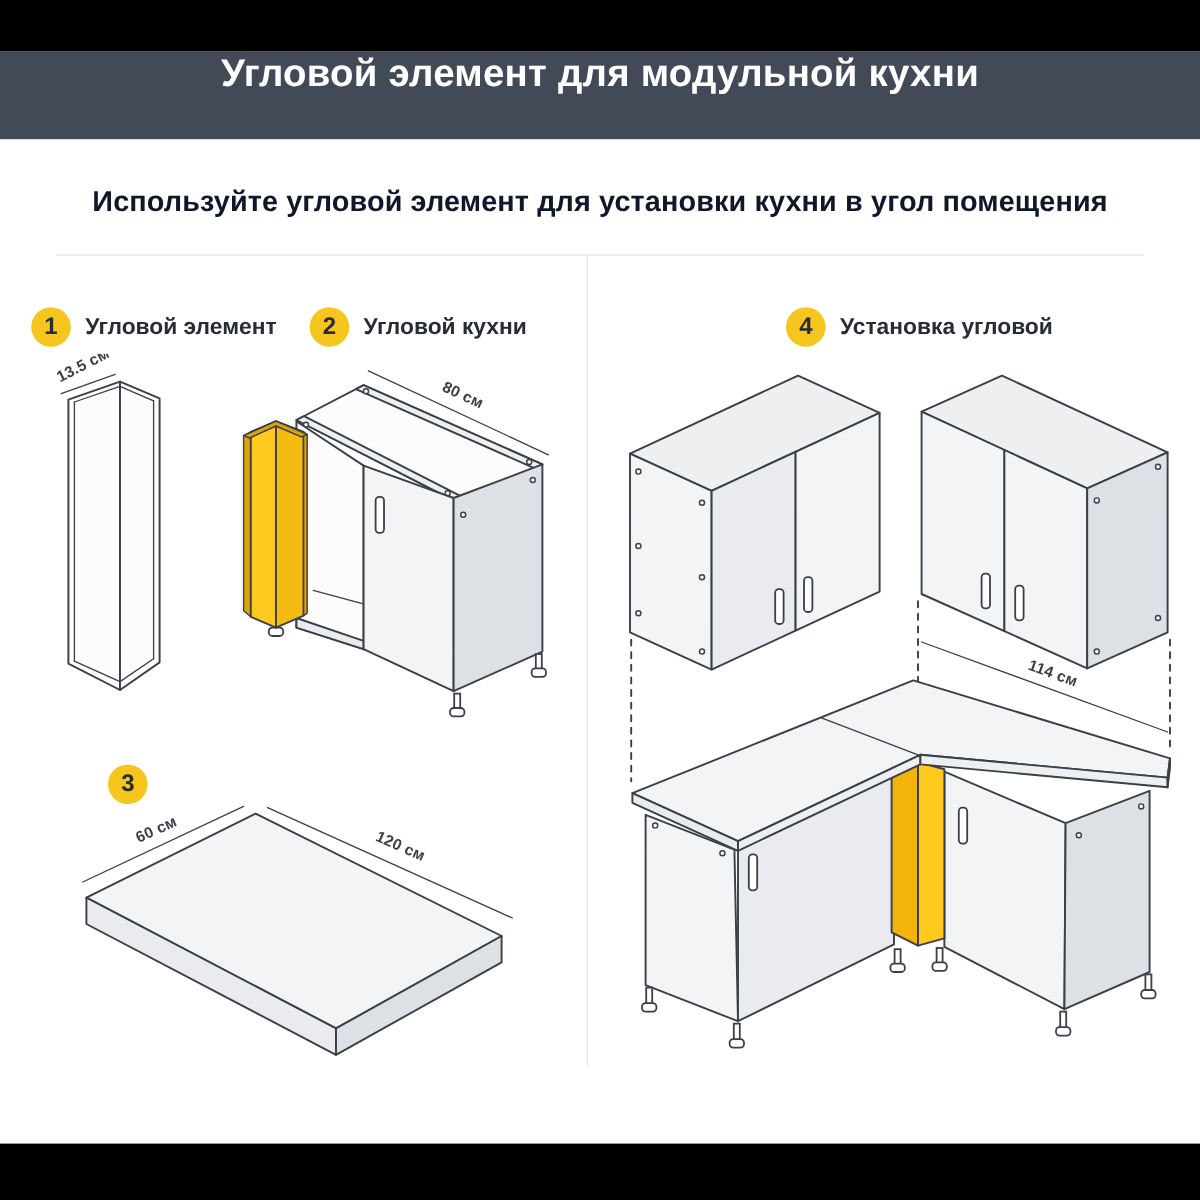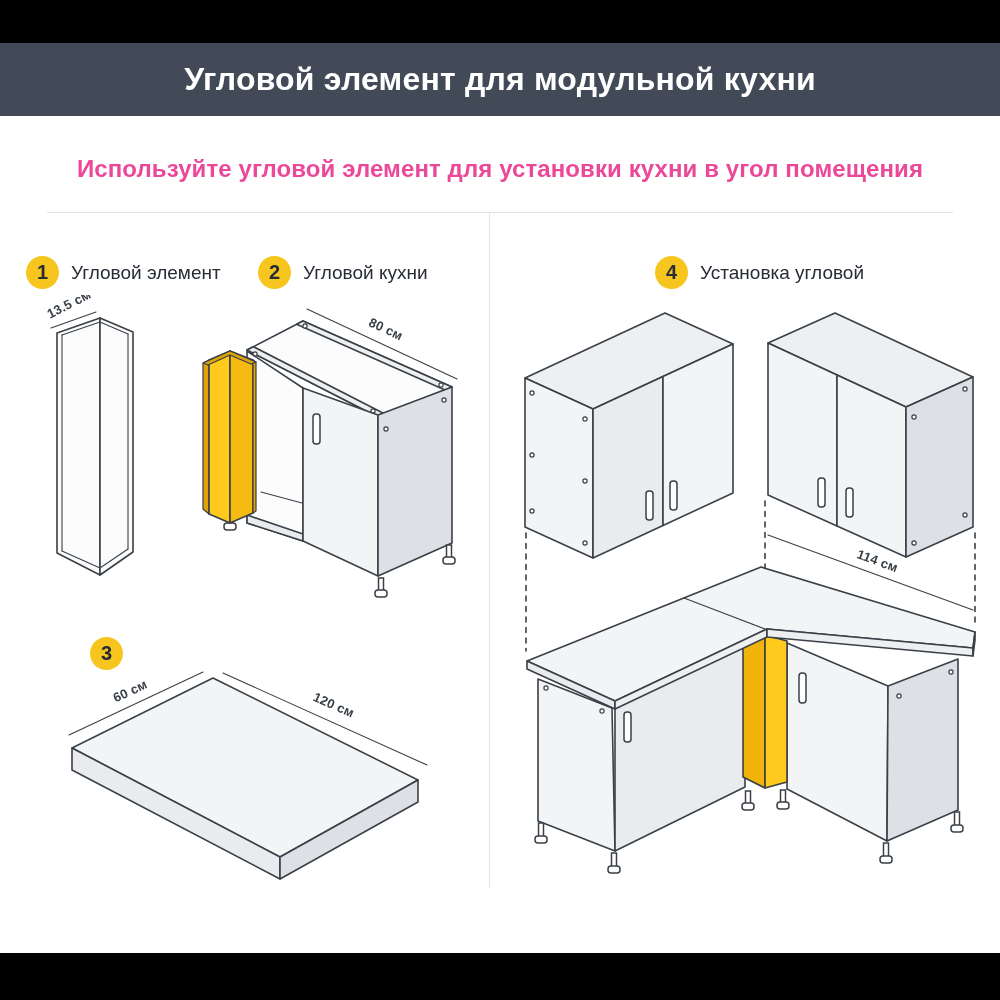--- a/index.html
+++ b/index.html
@@ -2,31 +2,31 @@
 <html><head>
 <meta charset="utf-8">
 <style>
   html,body{margin:0;padding:0;background:#000;}
   .canvas{position:relative;width:1000px;height:1000px;background:#ffffff;overflow:hidden;
           font-family:"Liberation Sans",sans-serif;}
   .letterbox{position:absolute;left:0;width:1000px;background:#000;}
   .letterbox.top{top:0;height:43px;}
   .letterbox.bottom{top:953px;height:47px;}
   .header-band{position:absolute;left:0;top:43px;width:1000px;height:73px;background:#424A58;
-               display:flex;align-items:center;justify-content:center;}
+               display:flex;justify-content:center;}
   .header-band .title{color:#ffffff;font-size:32px;font-weight:700;letter-spacing:.2px;margin:0;}
   .subtitle{position:absolute;left:0;top:155px;width:1000px;text-align:center;
-            font-size:24px;font-weight:600;color:#ec4899;letter-spacing:.1px;}
+            font-size:24px;font-weight:600;color:#0f172a;letter-spacing:.1px;}
   .divider-h{position:absolute;left:47px;top:212px;width:906px;height:1px;background:#E3E4E6;}
   .divider-v{position:absolute;left:489px;top:212px;width:1px;height:676px;background:#E3E4E6;}
   .step-head{position:absolute;display:flex;align-items:center;gap:12px;}
   .badge{width:33px;height:33px;border-radius:50%;background:#F6C51E;color:#272C35;
          font-weight:800;font-size:20px;display:flex;align-items:center;justify-content:center;
          flex:0 0 auto;}
-  .step-label{font-size:19px;font-weight:400;color:#272C35;white-space:nowrap;}
+  .step-label{font-size:19px;font-weight:700;color:#272C35;white-space:nowrap;}
   #step1{left:26px;top:256px;}
   #step2{left:258px;top:256px;}
   #step3{left:90px;top:637px;}
   #step4{left:655px;top:256px;}
   .fig{position:absolute;}
   #fig-corner-element{left:40px;top:295px;}
   #fig-corner-cabinet{left:185px;top:295px;}
   #fig-countertop{left:55px;top:665px;}
   #fig-installation{left:505px;top:305px;}
   

